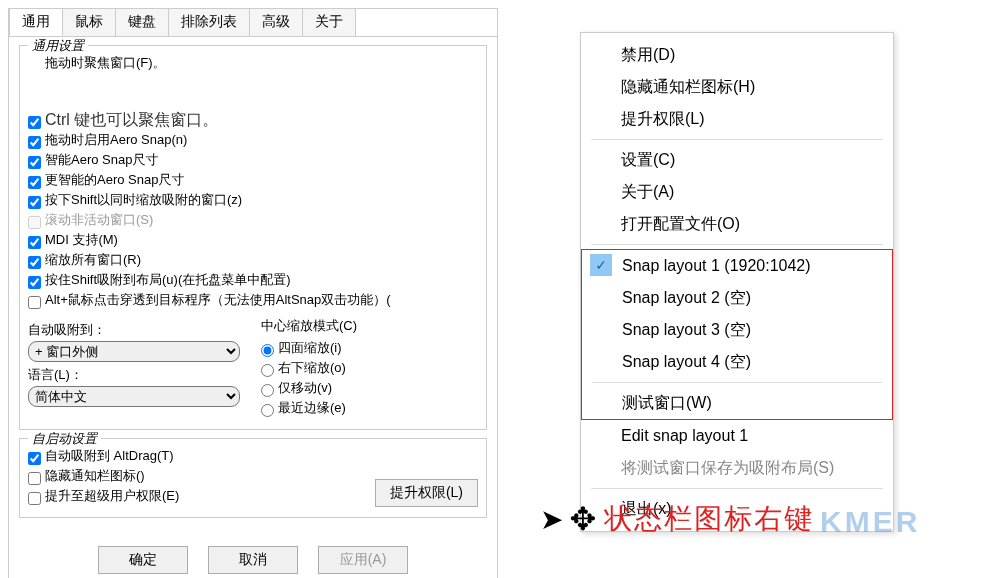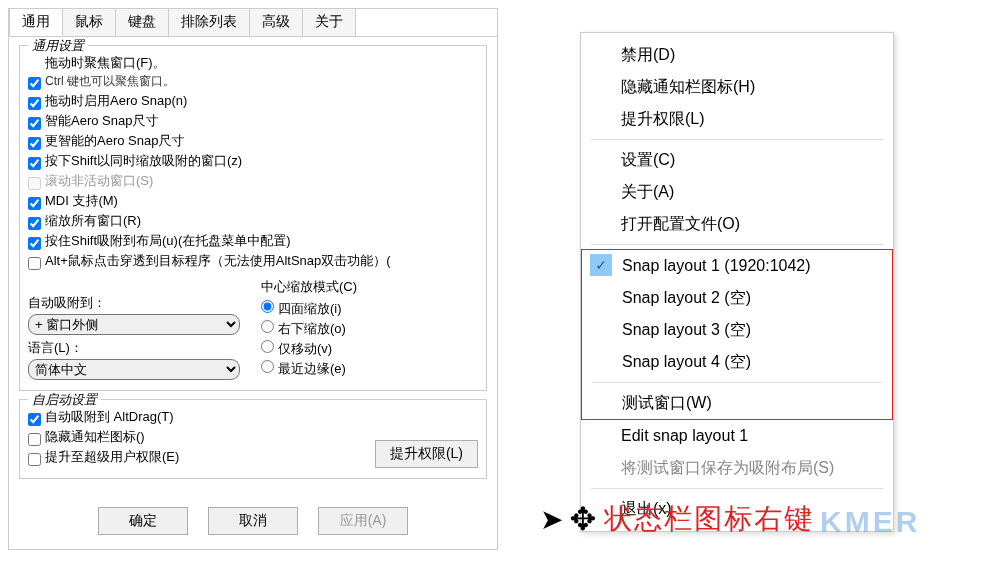--- a/index.html
+++ b/index.html
@@ -13,31 +13,31 @@
 
 .dialog-body { padding: 8px 10px; }
 
 .fieldset { border: 1px solid #ccc; padding: 6px 8px 10px 8px; margin-bottom: 8px; position: relative; }
 .fieldset-legend { position: absolute; top: -9px; left: 8px; background: #fff; padding: 0 4px; font-size: 13px; font-style: italic; }
 
 .chk-row { display: flex; align-items: flex-end; margin: 2px 0; line-height: 18px; }
 .chk-row input[type=checkbox] { margin-right: 4px; margin-top: 2px; width: 13px; height: 13px; }
 .chk-row.disabled { color: #999; }
 
-.sub-note { margin-left: 18px; font-size: 12px; color: #333; }
+.sub-note { margin-left: 18px; font-size: 16px; color: #333; margin-top: 39px; }
 
 .two-col { display: flex; gap: 16px; margin-top: 8px; }
-.col-l { flex: 1; margin-top: 12px; }
+.col-l { flex: 1; }
 .col-r { flex: 1; }
 
 .field-label { margin: 4px 0 2px 0; }
 select { width: 212px; font-size: 13px; padding: 1px 2px; border-radius: 9px; }
 
 .radio-group-title { margin-bottom: 4px; }
-.radio-row { display: flex; align-items: flex-start; margin: 2px 0; }
+.radio-row { display: flex; align-items: flex-end; margin: 2px 0; }
 .radio-row input { margin-right: 4px; }
 
 .autostart-row { display: flex; justify-content: space-between; align-items: flex-end; }
 .autostart-left { flex: 1; }
 
 button.std { padding: 4px 14px; font-size: 14px; background: #f0f0f0; border: 1px solid #adadad; cursor: pointer; min-width: 90px; }
 button.std:disabled { color: #999; }
 
 .dialog-buttons { display: flex; justify-content: center; gap: 20px; padding: 12px 0 14px 0; border-top: none; }
 

